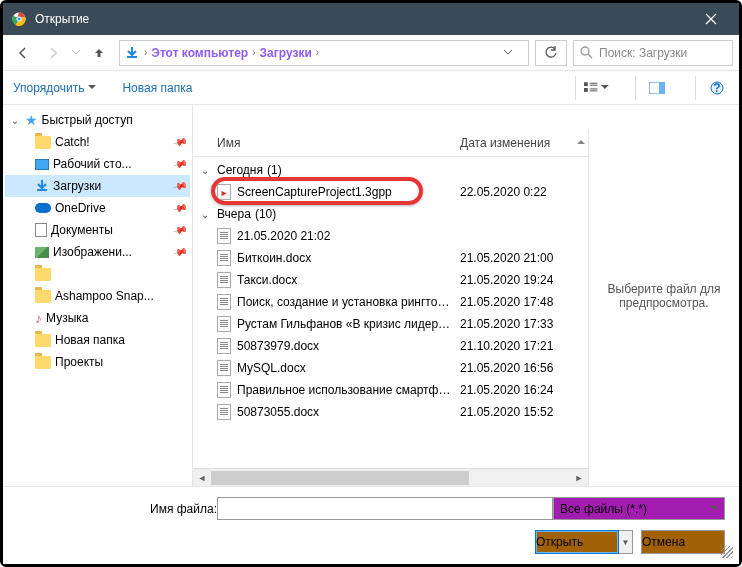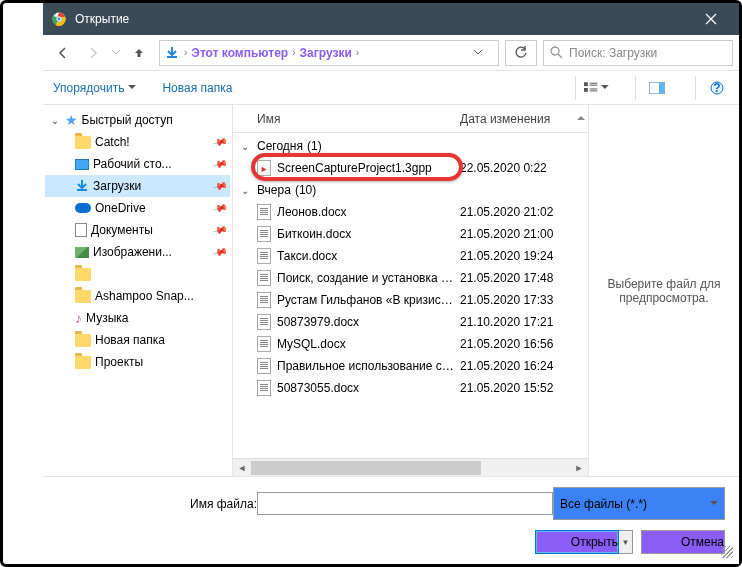--- a/index.html
+++ b/index.html
@@ -1,31 +1,31 @@
 <!DOCTYPE html>
 <html><head>
 <meta charset="utf-8">
 <style>
 * { box-sizing: border-box; margin: 0; padding: 0; font-family: "Segoe UI", Tahoma, sans-serif; font-size: 12px; }
 body { background: #fff; width: 742px; height: 567px; overflow: hidden; }
-.dialog { width: 742px; height: 567px; border: 3px solid #000; border-radius: 6px; background: #fff; display: flex; flex-direction: column; position: relative; padding-left: 40px; }
+.dialog { width: 742px; height: 567px; border: 3px solid #000; border-radius: 6px; background: #fff; display: flex; flex-direction: column; position: relative; }
 .titlebar { height: 32px; background: #3b4a57; display: flex; align-items: center; padding: 0 8px; color: #fff; }
 .title-icon { width: 16px; height: 16px; margin-right: 8px; display: flex; align-items: center; justify-content: center; }
 .title-text { flex: 1; font-size: 12px; }
 .close-btn { width: 40px; height: 28px; display: flex; align-items: center; justify-content: center; color: #fff; }
 .navbar { height: 36px; display: flex; align-items: center; padding: 4px 6px; gap: 2px; border-bottom: 1px solid #e5e5e5; }
 .nav-btn { width: 28px; height: 26px; display: flex; align-items: center; justify-content: center; color: #555; border-radius: 2px; }
 .nav-btn.disabled { color: #bbb; }
 .address-bar { flex: 1; height: 26px; border: 1px solid #ccc; display: flex; align-items: center; padding: 0 4px; gap: 4px; margin: 0 4px; }
 .arrow-blue { color: #1e88e5; font-size: 14px; }
 .breadcrumb-sep { color: #777; font-size: 10px; }
 .breadcrumb-text { color: #8b5cf6; font-weight: bold; }
 .addr-dropdown { margin-left: auto; color: #555; width: 20px; text-align: center; }
 .refresh-btn { width: 32px; height: 26px; border: 1px solid #ccc; display: flex; align-items: center; justify-content: center; color: #555; margin-right: 4px; }
-.search-box { width: 190px; height: 26px; border: 1px solid #ccc; display: flex; align-items: center; padding: 0 6px; color: #888; gap: 6px; }
+.search-box { width: 160px; height: 26px; border: 1px solid #ccc; display: flex; align-items: center; padding: 0 6px; color: #888; gap: 6px; }
 .toolbar { height: 34px; display: flex; align-items: center; padding: 0 10px; gap: 26px; border-bottom: 1px solid #e5e5e5; }
 .tool-link { color: #1a6fb3; display: flex; align-items: center; gap: 4px; }
 .tool-spacer { flex: 1; }
 .tool-icon-btn { width: 34px; height: 24px; display: flex; align-items: center; justify-content: center; color: #555; border-left: 1px solid #ddd; padding-left: 8px; }
 .view-btn { display: flex; align-items: center; gap: 2px; }
 .content { flex: 1; display: flex; overflow: hidden; }
 .sidebar { width: 190px; border-right: 1px solid #e5e5e5; padding: 4px 2px; overflow: hidden; }
 .tree-item { display: flex; align-items: center; height: 22px; padding: 0 4px; gap: 4px; }
 .tree-item.selected { background: #cce8ff; }
 .tree-chevron { width: 12px; color: #555; font-size: 10px; text-align: center; }
@@ -33,21 +33,21 @@
 .tree-folder { width: 16px; height: 13px; background: #ffd96b; border-radius: 1px; position: relative; display: inline-block; }
 .tree-folder::before { content: ""; position: absolute; width: 7px; height: 3px; background: #e8b84a; top: -3px; left: 0; border-radius: 1px 1px 0 0; }
 .tree-label { flex: 1; white-space: nowrap; overflow: hidden; text-overflow: ellipsis; }
 .pin-icon { color: #888; font-size: 10px; transform: rotate(30deg); }
 .onedrive-icon { width: 16px; height: 10px; background: #0a6ecf; border-radius: 5px; display: inline-block; }
 .desktop-icon { width: 14px; height: 11px; background: #3fa9f5; border: 1px solid #2a7ab8; display: inline-block; }
 .music-icon { color: #d45aa3; font-size: 14px; }
 .blue-down-arr { color: #1e88e5; font-size: 16px; font-weight: bold; }
 .pic-icon { width: 14px; height: 11px; background: linear-gradient(135deg,#6bb36b 50%,#4a8a4a 50%); display: inline-block; }
 .doc-icon-sm { width: 12px; height: 14px; background: #fff; border: 1px solid #888; position: relative; display: inline-block; }
-.filelist { flex: 1; display: flex; flex-direction: column; border-right: 1px solid #e5e5e5; min-width: 0;}
+.filelist { flex: 1; display: flex; flex-direction: column; border-right: 1px solid #e5e5e5; min-width: 0; margin-top: 24px;}
 .columns { height: 28px; display: flex; align-items: center; padding: 0 8px; border-bottom: 1px solid #e5e5e5; color: #444; position: relative; }
 .col-name { flex: 1; padding-left: 16px; }
 .col-date { width: 120px; }
 .col-scroll { position: absolute; right: 0; top: 0; bottom: 0; width: 14px; display: flex; align-items: center; justify-content: center;}
 .file-rows { flex: 1; overflow: hidden; padding: 2px 0; position: relative; }
 .group-header { display: flex; align-items: center; height: 22px; padding: 0 8px; gap: 4px; color: #000; }
 .group-chev { color: #555; font-size: 10px; width: 12px; }
 .group-name { color: #000; }
 .file-row { display: flex; align-items: center; height: 22px; padding: 0 8px 0 24px; gap: 6px; }
 .file-icon { width: 14px; height: 16px; background: #fff; border: 1px solid #aaa; position: relative; display: flex; align-items: center; justify-content: center; font-size: 7px; color: #2a5aaa; font-weight: bold; }
@@ -59,23 +59,23 @@
 .highlight-box { position: absolute; border: 4px solid #e63535; border-radius: 16px; pointer-events: none; box-shadow: 0 1px 3px rgba(0,0,0,0.3); }
 .preview-pane { width: 150px; display: flex; align-items: center; justify-content: center; text-align: center; color: #555; padding: 10px; font-size: 12px; }
 .scrollbar-horiz { height: 18px; background: #f0f0f0; display: flex; align-items: center; border-top: 1px solid #ddd; }
 .sb-btn { width: 18px; height: 18px; display: flex; align-items: center; justify-content: center; color: #666; font-size: 9px; }
 .sb-track { flex: 1; height: 18px; position: relative; }
 .sb-thumb { position: absolute; height: 14px; top: 2px; background: #cdcdcd; border-radius: 0; }
 .bottom-panel { border-top: 1px solid #e5e5e5; padding: 10px 14px; background: #fff; }
 .filename-row { display: flex; align-items: center; gap: 0; margin-bottom: 10px; }
 .filename-label { width: 200px; text-align: right; }
 .filename-input { flex: 1; height: 23px; border: 1px solid #999; padding: 0 4px; }
-.filetype-select { width: 172px; height: 33px; border: 1px solid #999; display: flex; align-items: center; padding: 0 6px; justify-content: space-between; background: #3b82f6; }
+.filetype-select { width: 172px; height: 23px; border: 1px solid #999; display: flex; align-items: center; padding: 0 6px; justify-content: space-between; background: #a21caf; }
 .buttons-row { display: flex; justify-content: flex-end; gap: 8px; }
-.dlg-btn { width: 84px; height: 24px; border: 1px solid #999; background: #8b5cf6; display: flex; align-items: center; justify-content: flex-end; }
+.dlg-btn { width: 84px; height: 24px; border: 1px solid #999; background: #a16207; display: flex; align-items: center; justify-content: flex-start; }
 .dlg-btn.primary { border: 1px solid #0078d7; box-shadow: inset 0 0 0 1px #6bb3ee; }
 .open-drop { width: 14px; height: 24px; border: 1px solid #999; border-left: none; background: #efefef; display: flex; align-items: center; justify-content: center; font-size: 8px; color: #555; }
 .resize-grip { position: absolute; right: 6px; bottom: 6px; width: 12px; height: 12px; background: repeating-linear-gradient(135deg, #999 0 1px, transparent 1px 3px); }
 svg { display: block; }
 </style>
 </head>
 <body>
 
 <div class="dialog">
 
@@ -272,21 +272,20 @@
           <span class="file-name">ScreenCaptureProject1.3gpp</span>
           <span class="file-date">22.05.2020 0:22</span>
         </div>
         <div class="group-header">
           <span class="group-chev">⌄</span>
           <span class="group-name">Вчера</span>
           <span>(10)</span>
         </div>
         <div class="file-row">
             <span class="file-icon docx"></span>
-            <span class="file-name">Леонов.docx</span>
             <span class="file-date">21.05.2020 21:02</span>
           </div>
         <div class="file-row">
             <span class="file-icon docx"></span>
             <span class="file-name">Биткоин.docx</span>
             <span class="file-date">21.05.2020 21:00</span>
           </div>
         <div class="file-row">
             <span class="file-icon docx"></span>
             <span class="file-name">Такси.docx</span>

